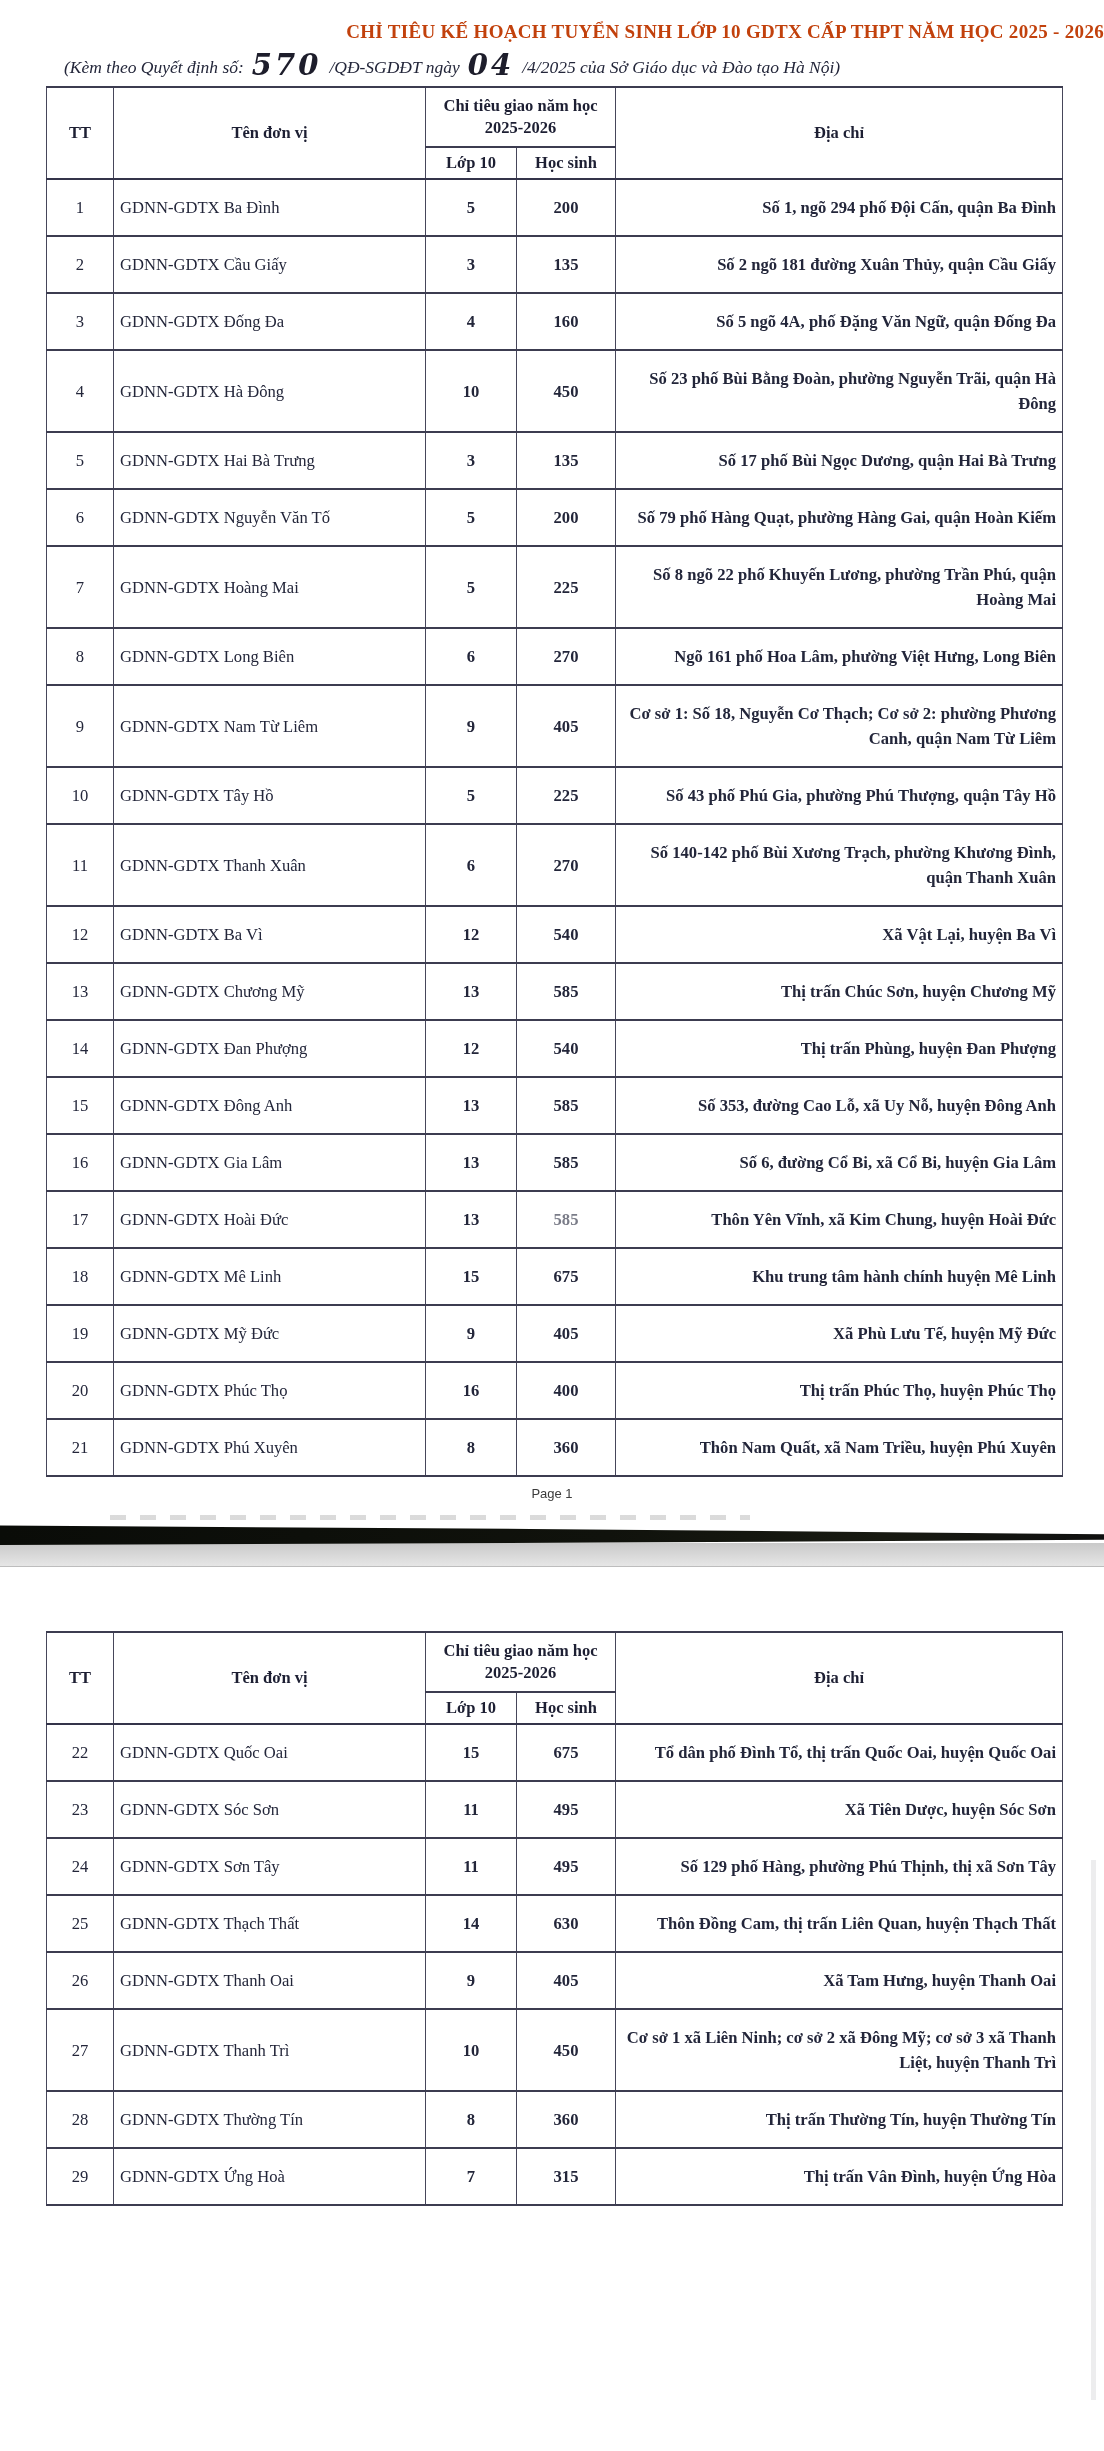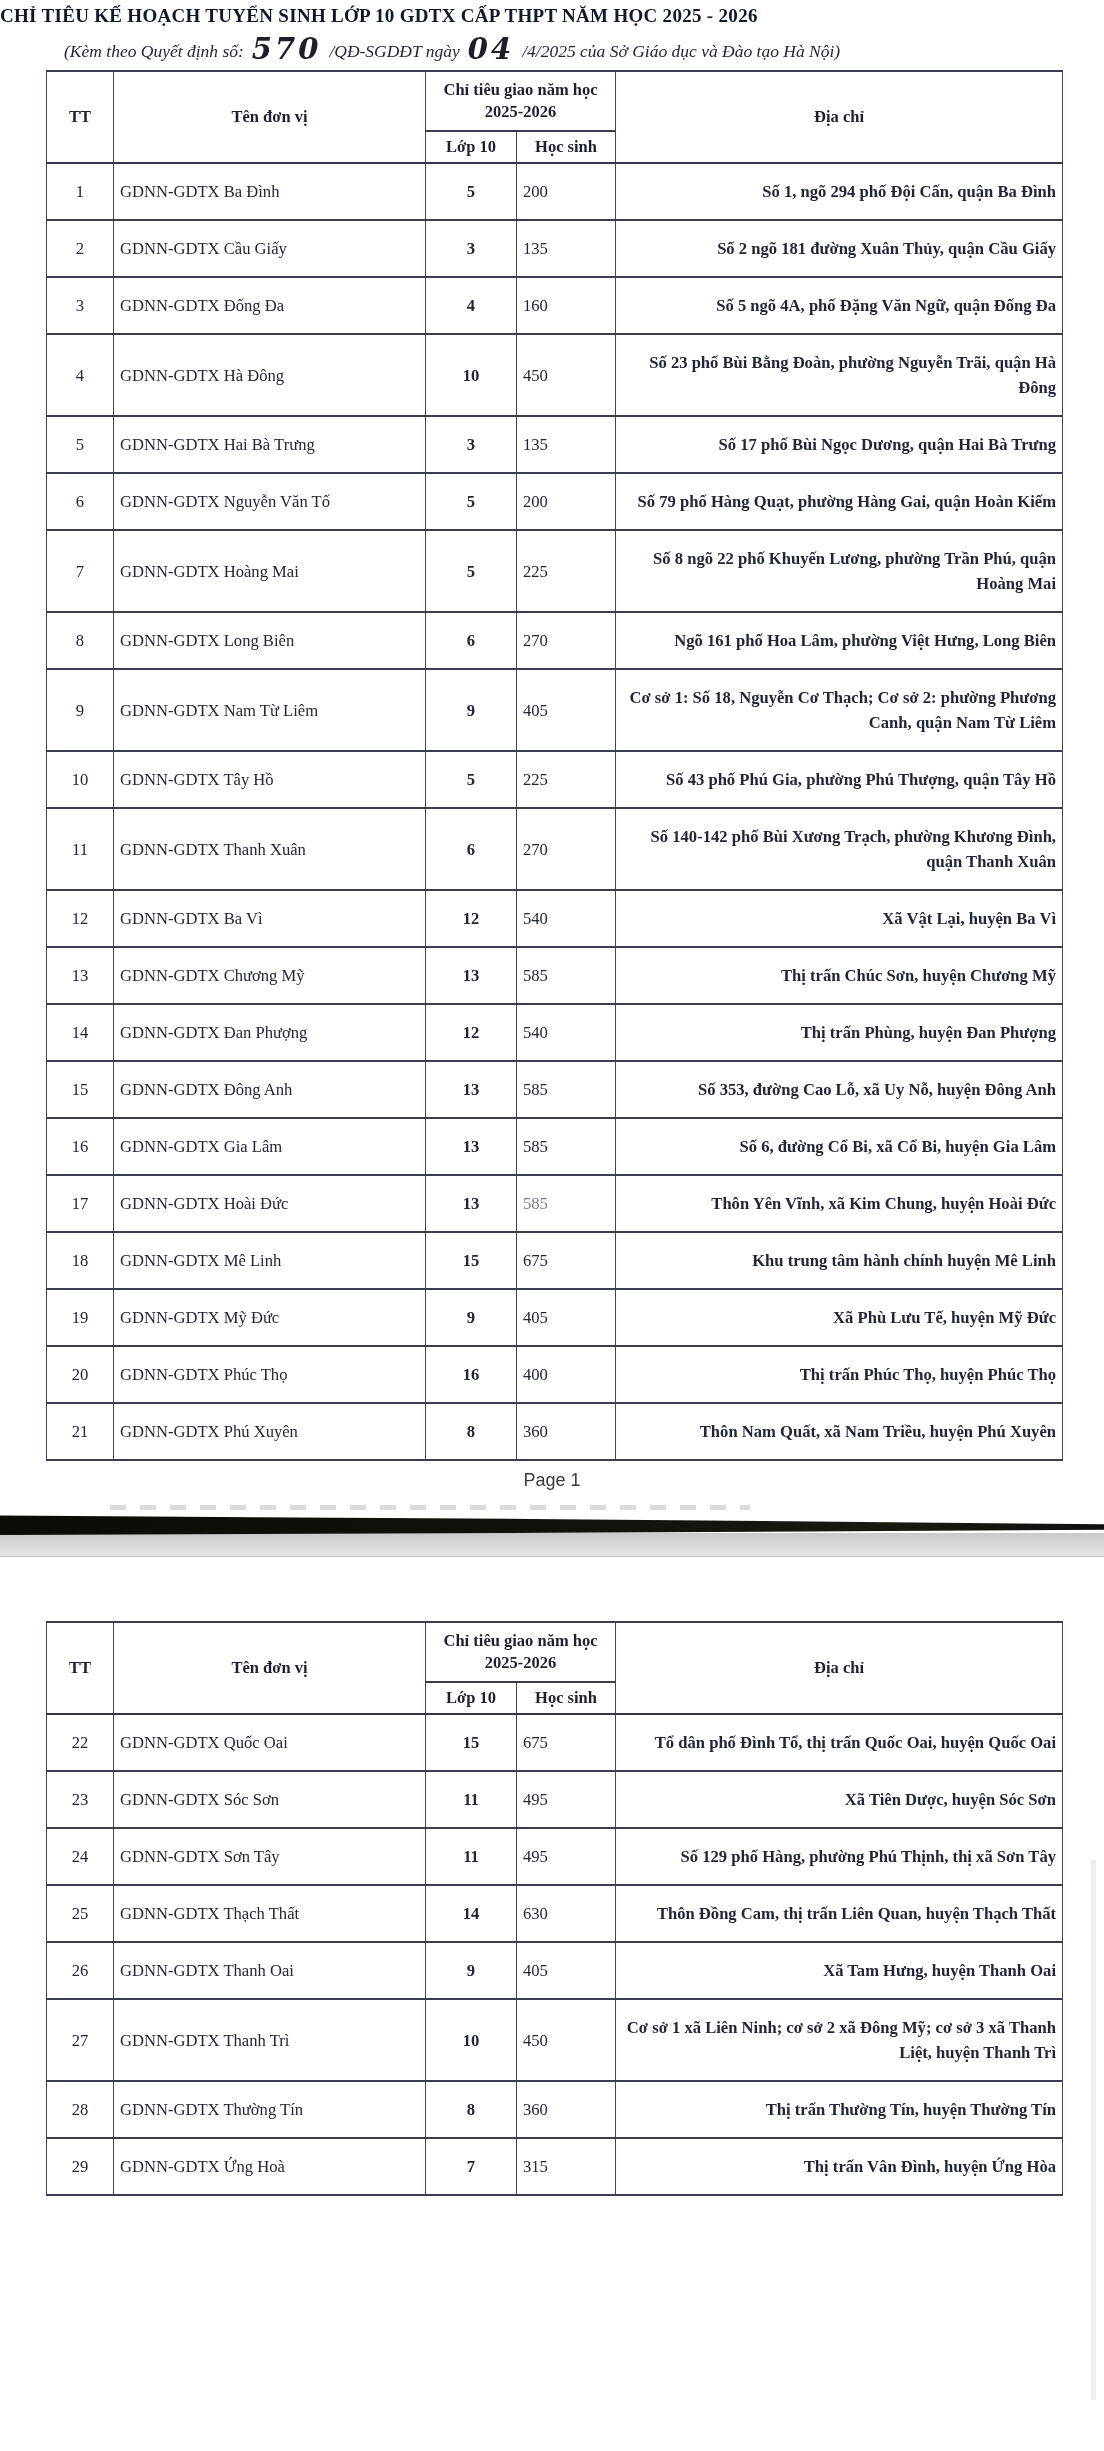--- a/index.html
+++ b/index.html
@@ -7,26 +7,26 @@
     width:1104px; min-height:2451px;
     background:#ffffff;
     font-family:"Liberation Serif", serif;
     color:#23263a;
     position:relative;
     overflow-x:hidden;
   }
 
   
   .doc-title {
-    padding-top:5px;
-    text-align:left;
+    padding-top:21px;
+    text-align:right;
     font-weight:bold;
     font-size:19px;
     letter-spacing:0.3px;
-    color:#0f172a;
+    color:#c2410c;
   }
   .doc-subtitle {
     margin:3px 0 0 64px;
     font-style:italic;
     font-size:17.5px;
     color:#23263a;
     height:40px;
     white-space:nowrap;
   }
   .handwritten {
@@ -69,29 +69,29 @@
   .quota td {
     font-size:16.6px;
     line-height:25px;
     padding:15px 6px;
     vertical-align:middle;
     color:#23263a;
   }
   .td-tt   { text-align:center; }
   .td-name { text-align:left; padding-left:7px; }
   .td-grade{ text-align:center; font-weight:bold; }
-  .td-students { text-align:left; font-weight:normal; padding-right:12px; }
+  .td-students { text-align:center; font-weight:bold; padding-right:12px; }
   .td-addr { text-align:right; padding-left:8px;font-weight:bold; }
   .faded { color:#a6accc; opacity:0.6; filter:blur(0.4px); }
 
   .page-footer {
     margin-top:9px;
     text-align:center;
     font-family:"Liberation Sans", sans-serif;
-    font-size:18px;
+    font-size:13px;
     color:#3b3b3b;
   }
 
   
   .scan-smudge {
     margin:14px 0 0 110px;
     width:640px; height:5px;
     background:repeating-linear-gradient(90deg,#bdbdbd 0 16px, transparent 16px 30px);
     opacity:0.55;
   }

